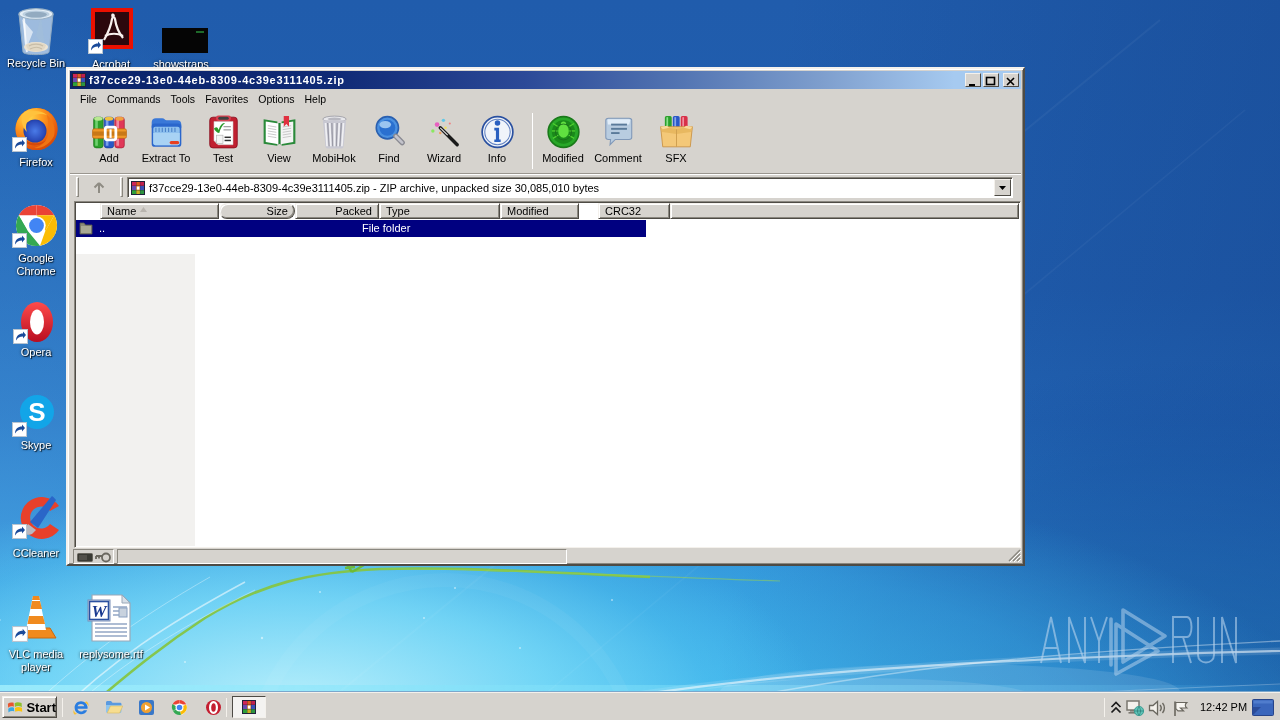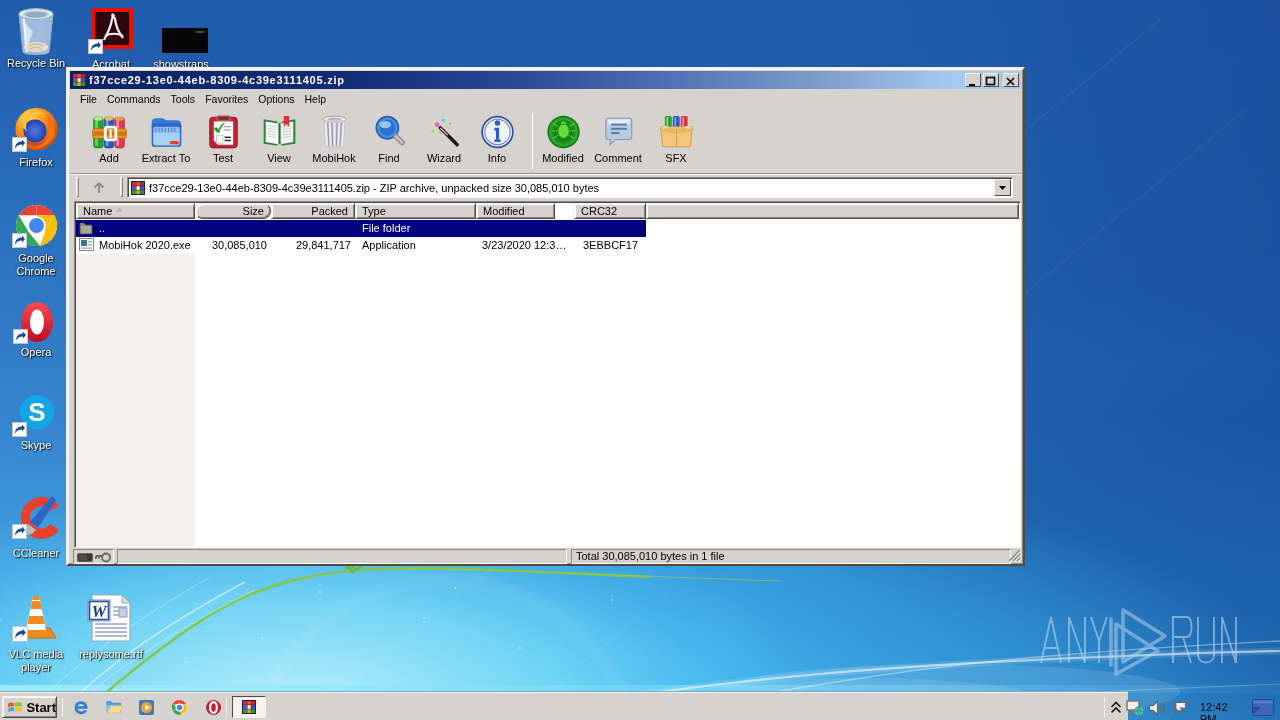--- a/index.html
+++ b/index.html
@@ -72,29 +72,29 @@
   position:absolute; left:6px; top:132px; width:947px; height:347px;
   background:#fff; border:1px solid; border-color:#8a877f #f4f1ec #f4f1ec #8a877f;
   box-shadow: inset 1px 1px 0 #4e4b45;
   font-size:11px; overflow:hidden;
 }
 #graycol { position:absolute; left:1px; top:52px; width:119px; bottom:1px; background:#f2f1ef; }
 .hdr {
   position:absolute; top:1px; height:16px; background:#d6d3ce;
   border:1px solid; border-color:#f4f1ec #4e4b45 #4e4b45 #f4f1ec;
   box-shadow: inset 1px 1px 0 #fff, inset -1px -1px 0 #8a877f;
-  font-size:11px; line-height:14px; padding:0 6px; color:#000;
+  font-size:11px; line-height:14px; padding:0 6px; color:#000;margin-left:24px;
 }
 .row { position:absolute; height:17px; line-height:17px; white-space:nowrap; }
 
 #statusbar { position:absolute; left:2px; top:478px; right:2px; height:17px; }
 .spanel { position:absolute; top:2px; height:15px; border:1px solid; border-color:#8a877f #fff #fff #8a877f; font-size:11px; line-height:13px; }
 
 #taskbar {
-  position:absolute; left:0; top:692px; width:1128px; height:28px;
+  position:absolute; left:0; top:692px; width:1280px; height:28px;
   background:#d6d3ce; border-top:1px solid #f4f1ec;
   box-shadow:0 -1px 0 #7ba7cc;
 }
 #startbtn {
   position:absolute; left:2px; top:3px; width:55px; height:22px;
   background:#d6d3ce; border:1px solid; border-color:#f4f1ec #4e4b45 #4e4b45 #f4f1ec;
   box-shadow: inset 1px 1px 0 #fff, inset -1px -1px 0 #8a877f;
   display:flex; align-items:center; font-weight:bold; font-size:13px;
 }
 .qicon { position:absolute; top:6px; width:16px; height:16px; }
@@ -562,49 +562,33 @@
 
     <div class="row" style="left:1px; top:18px; width:570px; background:#000080; color:#fff;">
       <svg style="position:absolute;left:3px;top:1px;" width="15" height="14" viewBox="0 0 15 14">
           <path d="M1,2 L5,2 L6.5,4 L13,4 L13,13 L1,13 Z" fill="#8a8a78" stroke="#5a5a4c" stroke-width="0.8"></path>
           <path d="M2,5 L12,5 L12,12 L2,12 Z" fill="#a8a894"></path>
         </svg>
       <span style="position:absolute;left:23px;">..</span>
       <span style="position:absolute;left:286px;">File folder</span>
     </div>
 
-    <div class="row" style="left:1px; top:35px; width:945px; color:#000;">
-      <svg style="position:absolute;left:3px;top:1px;" width="15" height="14" viewBox="0 0 15 14">
-          <rect x="0.5" y="0.5" width="14" height="12" fill="#fff" stroke="#8a877f"></rect>
-          <rect x="2" y="2" width="6" height="6" fill="#3a7a8a"></rect>
-          <rect x="9" y="3" width="4" height="1.4" fill="#aaa"></rect>
-          <rect x="9" y="6" width="4" height="1.4" fill="#aaa"></rect>
-          <rect x="2" y="9.5" width="11" height="1.4" fill="#aaa"></rect>
-        </svg>
-      <span style="position:absolute;left:23px;">MobiHok 2020.exe</span>
-      <span style="position:absolute;left:120px;width:71px;text-align:right;">30,085,010</span>
-      <span style="position:absolute;left:200px;width:75px;text-align:right;">29,841,717</span>
-      <span style="position:absolute;left:286px;">Application</span>
-      <span style="position:absolute;left:406px;">3/23/2020 12:3…</span>
-      <span style="position:absolute;left:507px;">3EBBCF17</span>
-    </div>
   </div>
   <div id="statusbar">
     <div class="spanel" style="left:3px; width:41px;">
       <svg style="position:absolute;left:3px;top:3px;" width="16" height="9" viewBox="0 0 16 9">
           <rect x="0.5" y="0.5" width="15" height="8" rx="1" fill="#3a3a34" stroke="#6a675f"></rect>
           <rect x="2" y="2" width="8" height="5" fill="#52504a"></rect>
         </svg>
       <svg style="position:absolute;left:21px;top:2px;" width="17" height="11" viewBox="0 0 17 11">
           <circle cx="11" cy="5.5" r="4" fill="none" stroke="#6a675f" stroke-width="1.8"></circle>
           <path d="M1,4 L7,4 M1,4 L1,7 M4,4 L4,6.5" stroke="#6a675f" stroke-width="1.8"></path>
         </svg>
     </div>
     <div class="spanel" style="left:47px; width:450px;"></div>
-    <div class="spanel" style="left:501px; right:10px; padding-left:4px;">Total 30,085,010 bytes in 1 file</div>
     <svg style="position:absolute;right:0;bottom:2px;" width="13" height="13" viewBox="0 0 13 13">
         <g stroke="#8a877f" stroke-width="1.5">
           <path d="M12,1 L1,12"></path>
           <path d="M12,5 L5,12"></path>
           <path d="M12,9 L9,12"></path>
         </g>
         <g stroke="#fff" stroke-width="1">
           <path d="M13,2 L2,13"></path>
           <path d="M13,6 L6,13"></path>
           <path d="M13,10 L10,13"></path>

